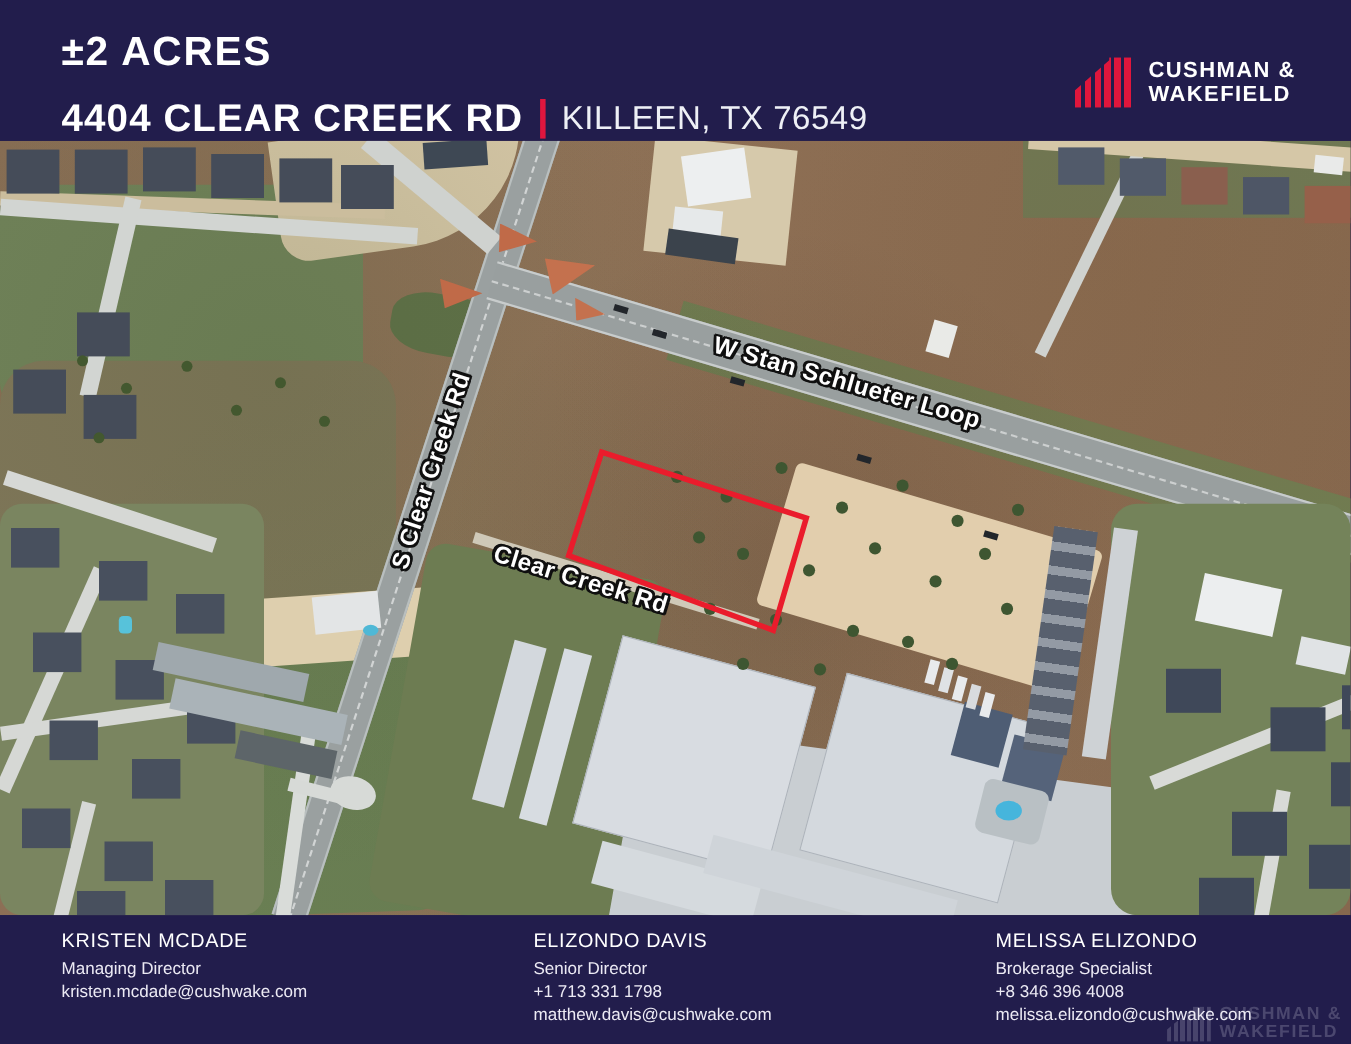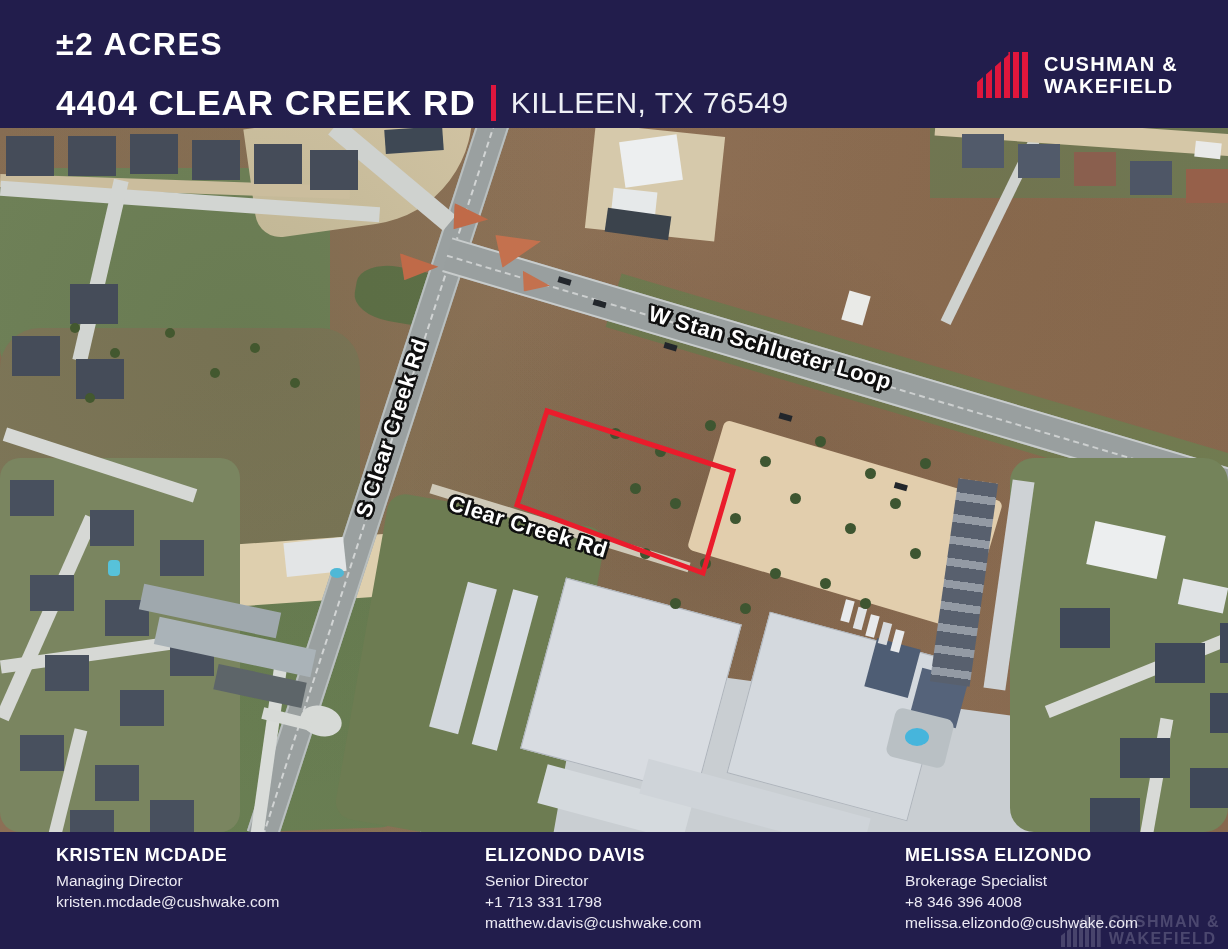--- a/index.html
+++ b/index.html
@@ -2,21 +2,21 @@
 <html><head>
 <meta charset="utf-8">
 <style>
   html,body { margin:0; padding:0; background:#221d4c; }
   .page { position:relative; width:1228px; height:949px; overflow:hidden;
           font-family:"Liberation Sans", sans-serif; background:#221d4c; }
 
   
   .header { position:absolute; top:0; left:0; width:1228px; height:128px; background:#221d4c; z-index:20; }
   .title-block { position:absolute; left:56px; top:26px; color:#fff; }
-  .title-acreage { font-size:32px; font-weight:700; letter-spacing:1.5px; }
+  .title-acreage { font-size:37px; font-weight:700; letter-spacing:1.5px; }
   .title-line2 { margin-top:20px; display:flex; align-items:center; gap:15px; }
   .title-address { font-size:35px; font-weight:700; letter-spacing:1px; }
   .red-sep { width:5px; height:36px; background:#df163e; }
   .title-city { font-size:30px; font-weight:400; color:#eef0f6; letter-spacing:.5px; }
   .logo { position:absolute; right:50px; top:52px; display:flex; align-items:center; gap:13px; }
   .logo-icon { width:54px; height:46px;
      background:repeating-linear-gradient(90deg,#e0163c 0 6px, rgba(0,0,0,0) 6px 9px);
      clip-path:polygon(0 100%, 0 66%, 58% 6%, 58% 0, 100% 0, 100% 100%); }
   .logo-text { color:#fff; font-weight:700; font-size:20px; line-height:22px; letter-spacing:1.3px; }
 
@@ -34,21 +34,21 @@
      letter-spacing:.5px; white-space:nowrap;
      text-shadow:2px 0 0 #101010,-2px 0 0 #101010,0 2px 0 #101010,0 -2px 0 #101010,
        2px 2px 0 #101010,-2px -2px 0 #101010,2px -2px 0 #101010,-2px 2px 0 #101010,
        3px 1px 0 #101010,-3px -1px 0 #101010; }
   .lane { position:absolute; left:50%; top:0; bottom:0; width:0; border-left:2px dashed rgba(255,255,255,.55); }
   .lane-h { position:absolute; top:50%; left:0; right:0; height:0; border-top:2px dashed rgba(255,255,255,.5); }
 
   
   .footer { position:absolute; bottom:0; left:0; width:1228px; height:117px; background:#221d4c; z-index:20; }
   .contact { position:absolute; top:13px; color:#eceaf4; font-size:15.5px; line-height:21px; }
-  .contact .name { font-size:18px; font-weight:700; color:#fff; letter-spacing:.6px; margin-bottom:4px; }
+  .contact .name { font-size:18px; font-weight:400; color:#fff; letter-spacing:.6px; margin-bottom:4px; }
   .watermark { position:absolute; right:8px; bottom:2px; display:flex; align-items:flex-end; gap:8px; opacity:.32; }
   .wm-icon { width:40px; height:32px;
      background:repeating-linear-gradient(90deg,#9a98b0 0 4px, rgba(0,0,0,0) 4px 6px);
      clip-path:polygon(0 100%, 0 66%, 58% 6%, 58% 0, 100% 0, 100% 100%); }
   .wm-text { color:#a3a1b8; font-weight:700; font-size:16px; line-height:17px; letter-spacing:1.5px; }
 </style>
 </head>
 <body>
 
 <div class="page">

